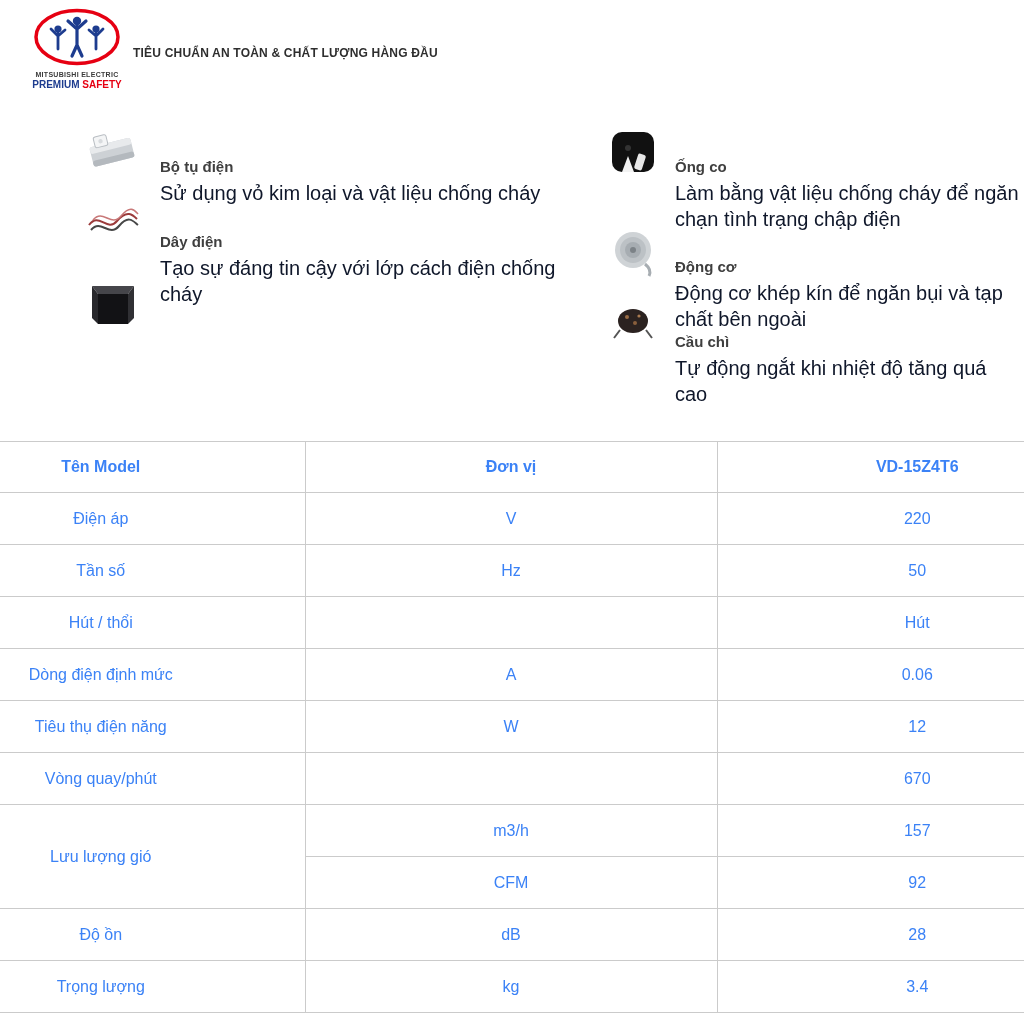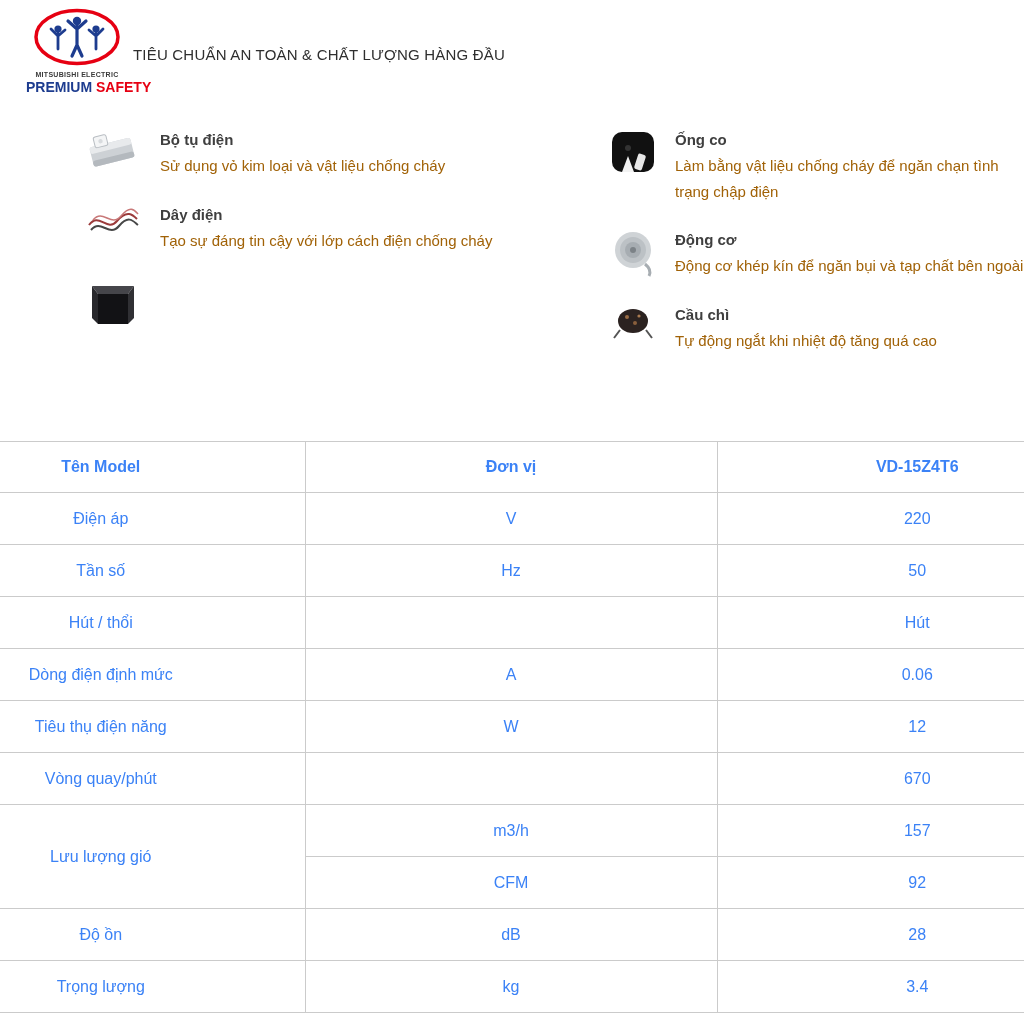--- a/index.html
+++ b/index.html
@@ -9,41 +9,41 @@
     height: 1024px;
     background: #ffffff;
     font-family: "Liberation Sans", "DejaVu Sans", sans-serif;
     color: #424242;
     overflow: hidden;
   }
 
   
   .logo { position:absolute; left:26px; top:8px; width:102px; text-align:center; }
   .logo-brand { font-size:7px; font-weight:bold; color:#3a3a3a; letter-spacing:0.3px; margin-top:1px; white-space:nowrap; }
-  .logo-ps { font-size:14px; font-weight:bold; margin-top:1px; white-space:nowrap; }
+  .logo-ps { font-size:10px; font-weight:bold; margin-top:1px; white-space:nowrap; }
   .logo-ps .premium { color:#1d3c8f; }
   .logo-ps .safety { color:#e60012; }
 
   .tagline {
     position:absolute; left:133px; top:46px;
-    font-size:15px; font-weight:normal; color:#2e2e2e; letter-spacing:0.2px;
+    font-size:12px; font-weight:bold; color:#2e2e2e; letter-spacing:0.2px;
   }
 
   
   .feature { position:absolute; display:flex; align-items:flex-start; }
   .feature .ficon { flex:0 0 auto; display:flex; justify-content:center; align-items:flex-start; }
   .f-left .ficon { width:94px; }
   .f-right .ficon { width:85px; }
   .f-left { left:66px; width:500px; }
   .f-right { left:590px; width:434px; }
   .f-l1 { top:126px; } .f-l2 { top:201px; } .f-l3 { top:274px; }
   .f-r1 { top:126px; } .f-r2 { top:226px; } .f-r3 { top:301px; }
-  .ftext { flex:1 1 auto; }
+  .ftext { flex:1 1 auto;margin-top:27px; }
   .ftitle { font-size:15px; font-weight:bold; color:#3f3f3f; line-height:20px; margin:4px 0 3px 0; }
-  .fdesc { font-size:15px; color:#a16207; line-height:26px; }
+  .fdesc { font-size:20px; color:#0f172a; line-height:26px; }
 
   
   .spec-table {
     position:absolute; top:441px; left:0;
     width:1024px; border-collapse:collapse; table-layout:fixed;
   }
   .spec-table th, .spec-table td {
     font-size:16px; color:#3b82f6; text-align:center;
     border-top:1px solid #cbcbcb; border-bottom:1px solid #cbcbcb;
     box-sizing:border-box; padding-top:0; padding-bottom:0;

